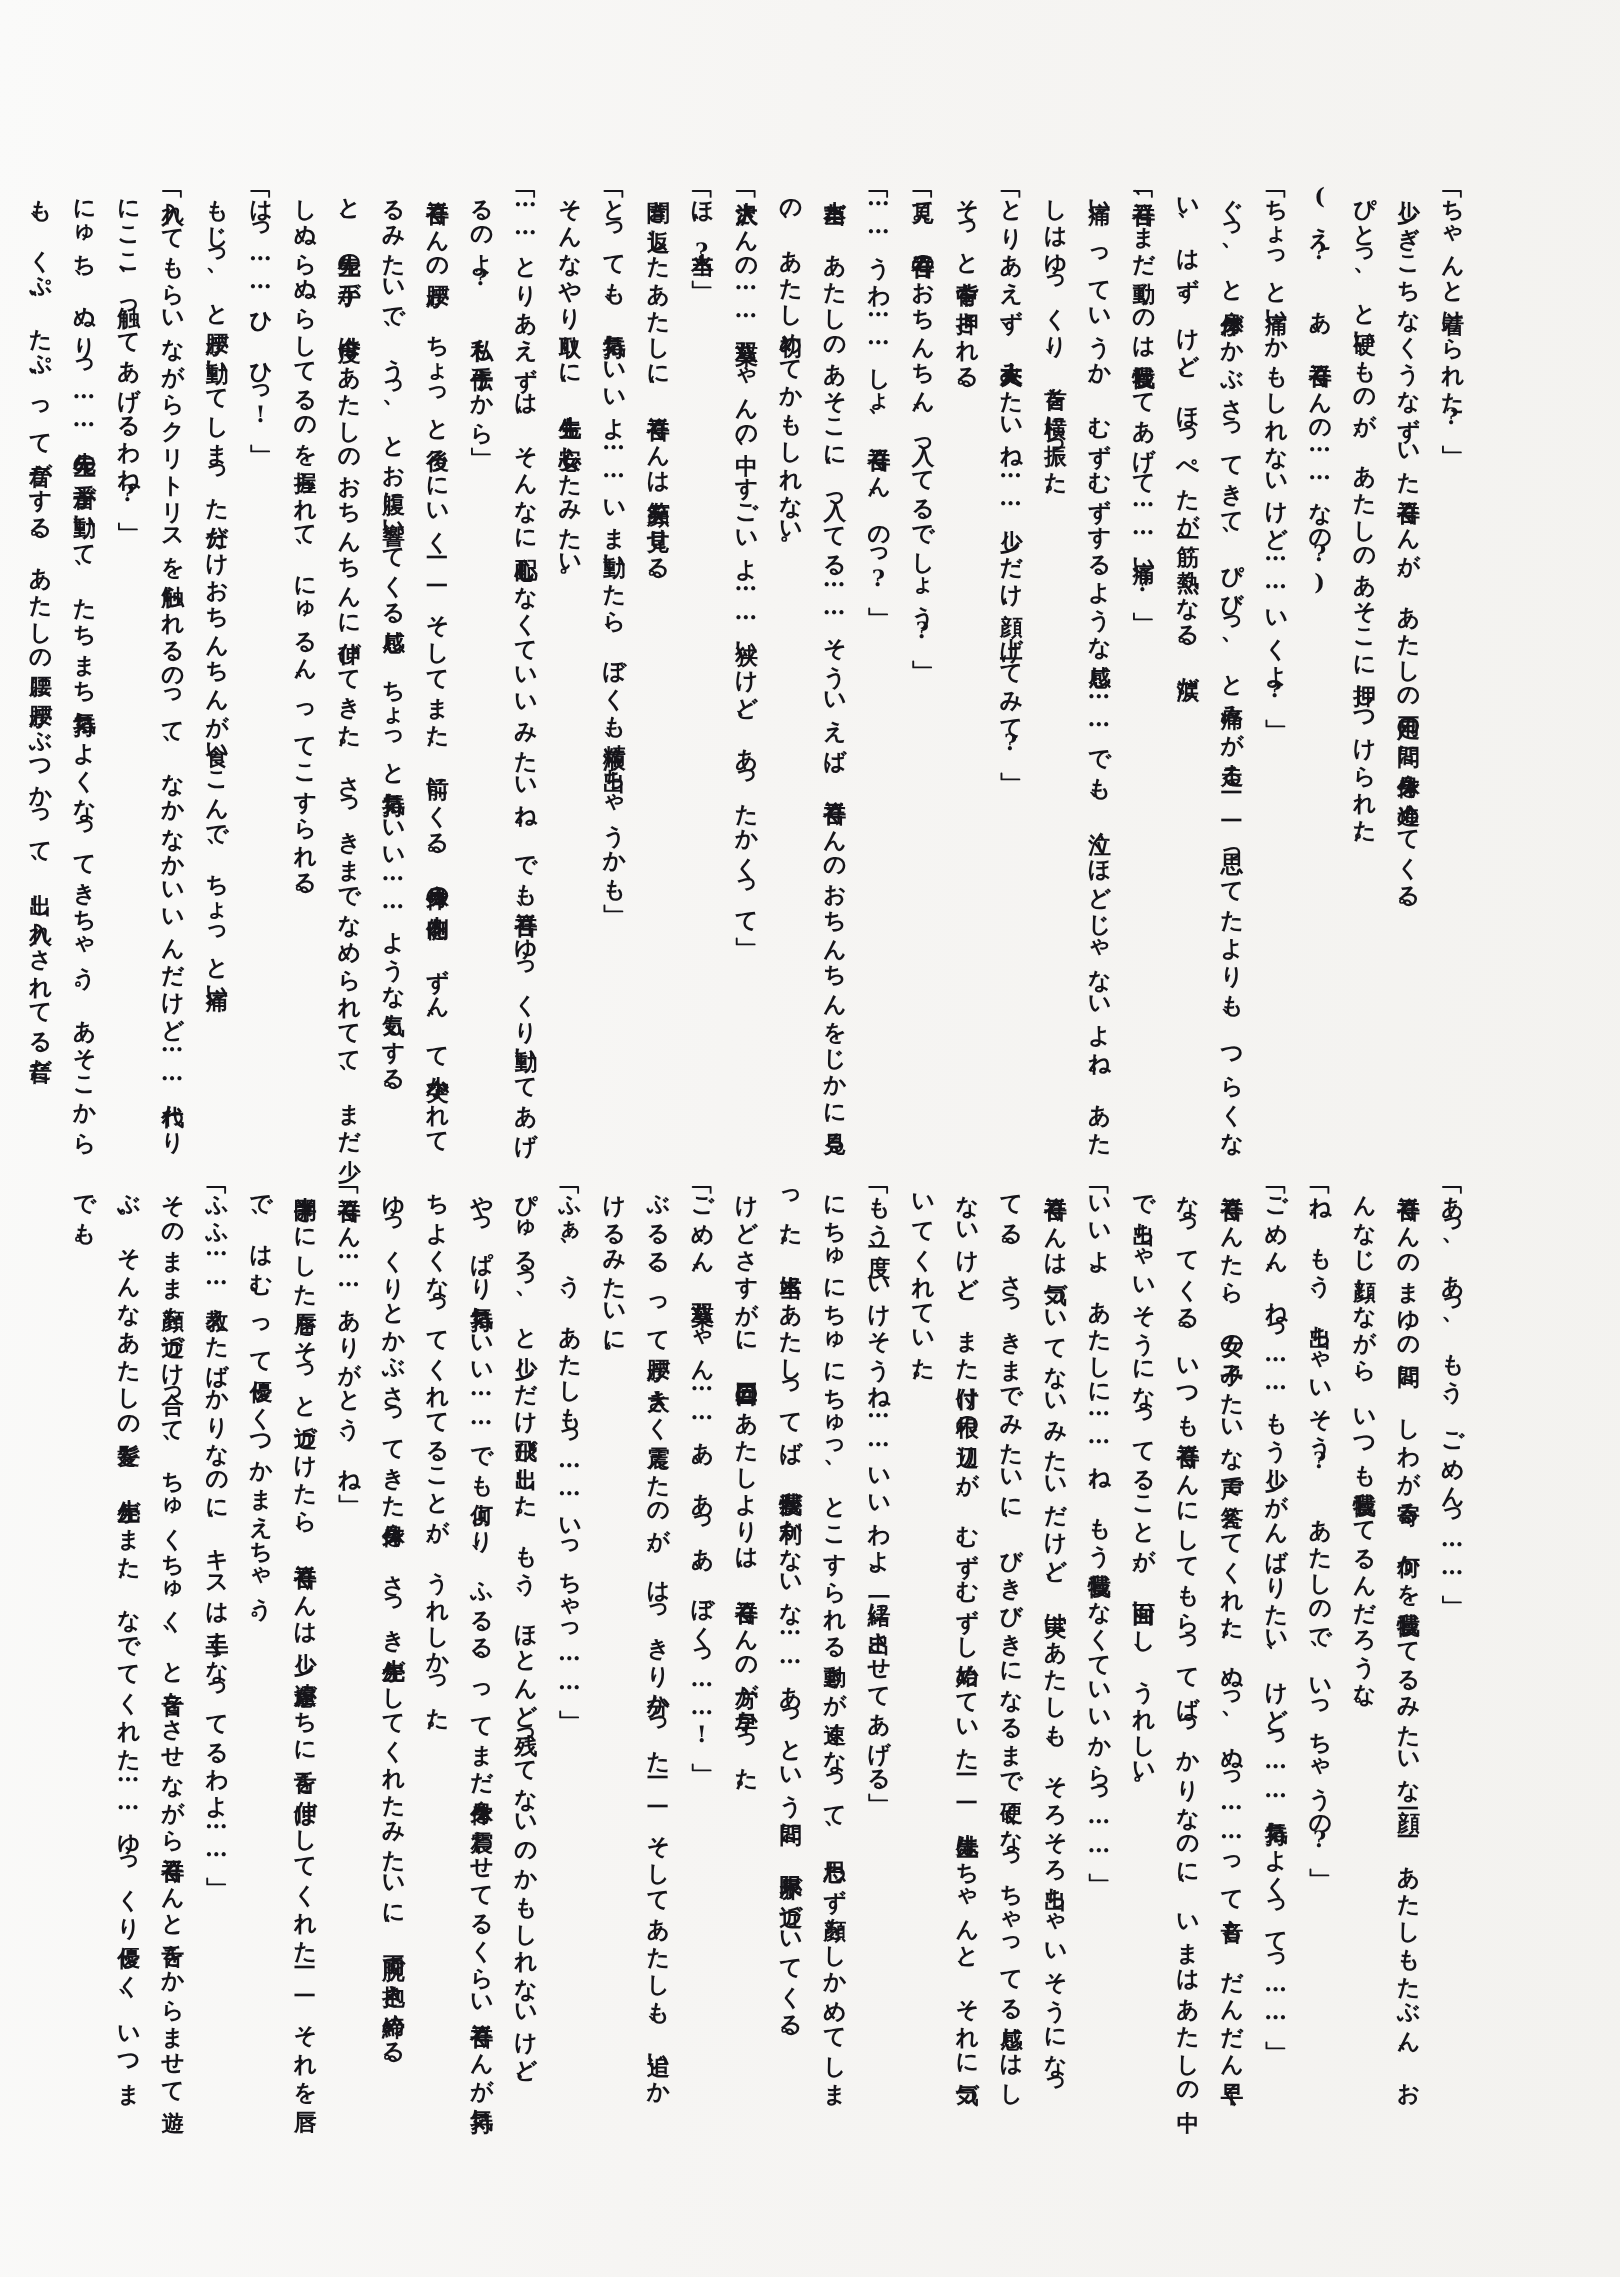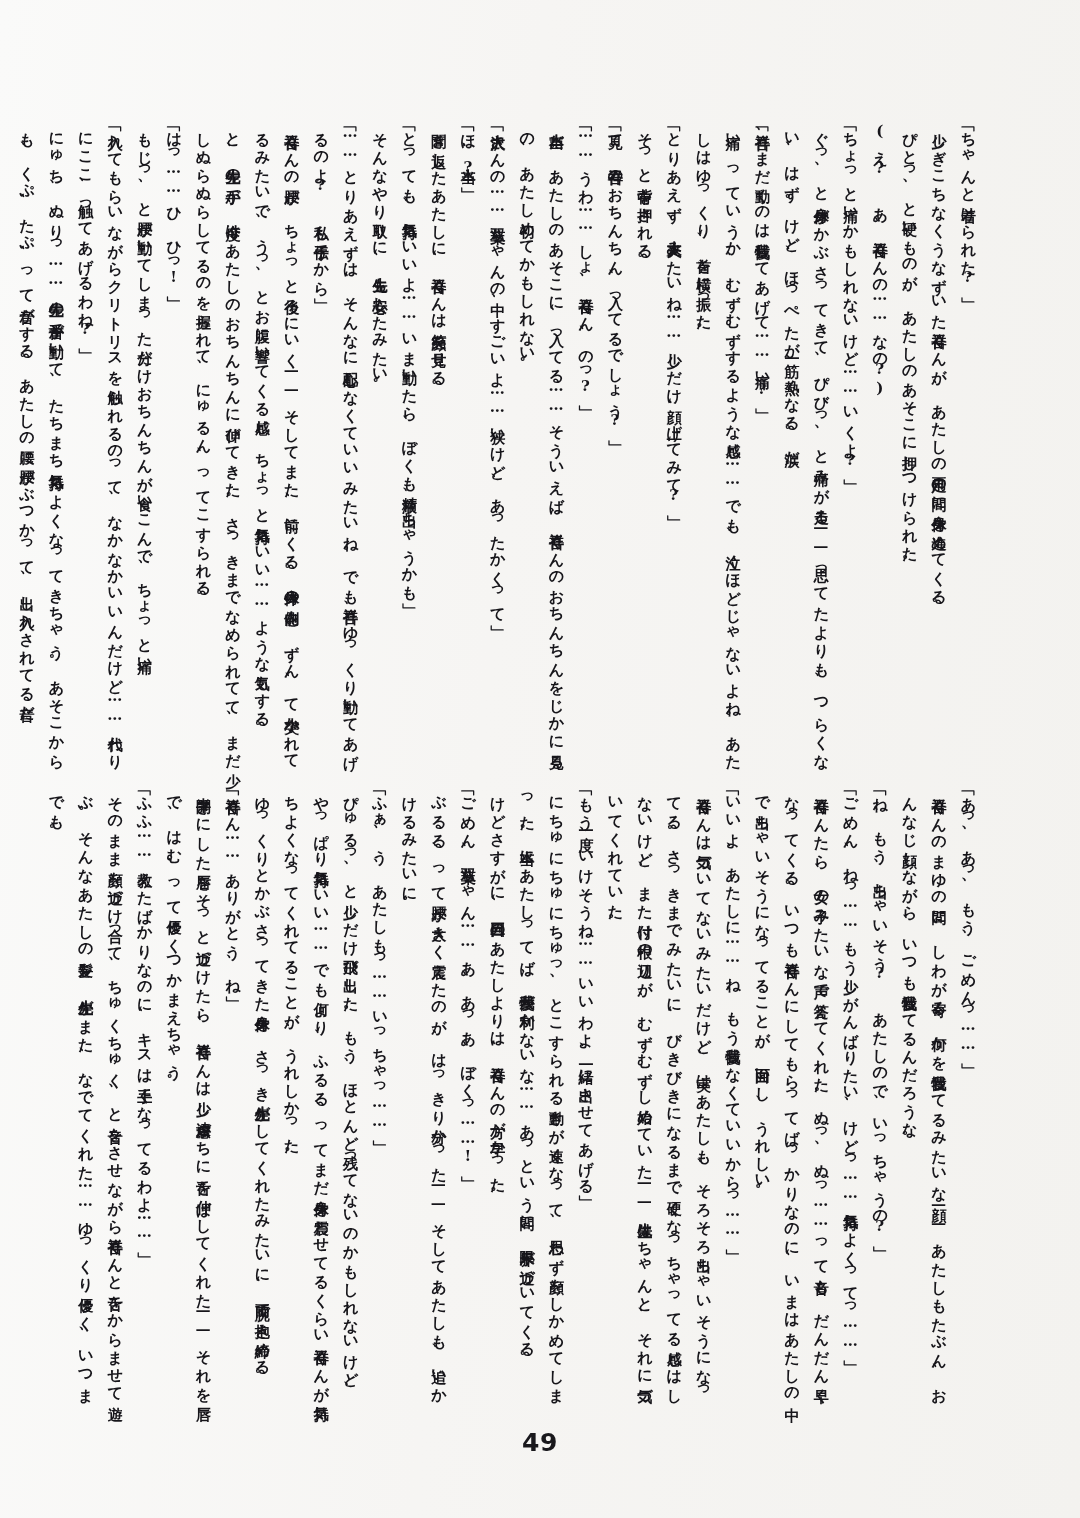--- a/index.html
+++ b/index.html
@@ -76,14 +76,13 @@
   <div class="paper-tint"></div>
 
   <div class="block" id="top-block">
     <p>「ちゃんと着けられた?」<br>少しぎこちなくうなずいた祥吾くんが、あたしの両足の間に身体を進めてくる。<br>ぴとっ、と硬いものが、あたしのあそこに押しつけられた。<br>(え? あ、祥吾くんの……なの?)<br>「ちょっと痛いかもしれないけど……いくよ?」<br>ぐっ、と身体がかぶさってきて、ぴびっ、と痛みが走る——思ってたよりも、つらくない、はず。けど、ほっぺたが一筋、熱くなる。涙だ。<br>「祥吾、まだ動くのは我慢してあげて……痛い?」<br>痛い、っていうか、むずむずするような感じ……でも、泣くほどじゃないよね。あたしはゆっくり、首を横に振った。<br>「とりあえず、大丈夫みたいね……少しだけ顔、上げてみて?」<br>そっと背中を押される。<br>「見て。祥吾のおちんちん、入ってるでしょう?」<br>「……うわ……しょ、祥吾くん、のっ?」<br>本当だ。あたしのあそこに、入ってる……そういえば、祥吾くんのおちんちんをじかに見るの、あたし初めてかもしれない。<br>「大沢さんの……双葉ちゃんの中、すごいよ……狭いけど、あったかくって」<br>「ほ、本当?」<br>聞き返したあたしに、祥吾くんは笑顔を見せる。<br>「とっても、気持ちいいよ……いま動いたら、ぼくも精液、出ちゃうかも」<br>そんなやり取りに、先生も安心したみたい。<br>「……とりあえずは、そんなに心配しなくていいみたいね。でも祥吾、ゆっくり動いてあげるのよ? 私も手伝うから」<br>祥吾くんの腰が、ちょっと後ろにいく——そしてまた、前にくる。身体の内側を、ずん、て小突かれてるみたいで、うっ、とお腹に響いてくる感じ。ちょっと気持ちいい……ような気もする。<br>と、先生の手が、今度はあたしのおちんちんに伸びてきた。さっきまでなめられてて、まだ少しぬらぬらしてるのを握られて、にゅるん、ってこすられる。<br>「はっ……ひ、ひっ!」<br>もじっ、と腰が動いてしまった分だけおちんちんが食いこんで、ちょっと痛い。<br>「入れてもらいながらクリトリスを触られるのって、なかなかいいんだけど……代わりにここ、触ってあげるわね?」<br>にゅち、ぬりっ……先生の手首が動いて、たちまち気持ちよくなってきちゃう。あそこからも、くぷ、たぷ、って音がする。あたしの腰に腰がぶつかって、出し入れされてる音だ。</p>
   </div>
 
   <div class="block" id="bottom-block">
     <p>「あっ、あっ、もう、ごめんっ……」<br>祥吾くんのまゆの間に、しわが寄る。何かを我慢してるみたいな顔——あたしもたぶん、おんなじ顔しながら、いつも我慢してるんだろうな。<br>「ね、もう、出ちゃいそう? あたしので、いっちゃうの?」<br>「ごめん、ねっ……もう少しがんばりたい、けどっ……気持ちよくってっ……」<br>祥吾くんたら、女の子みたいな声で答えてくれた。ぬっ、ぬっ……って音も、だんだん早くなってくる。いつも祥吾くんにしてもらってばっかりなのに、いまはあたしの中で出ちゃいそうになってることが、面白いし、うれしい。<br>「いいよ、あたしに……ね、もう我慢しなくていいからっ……」<br>祥吾くんは気づいてないみたいだけど、実はあたしも、そろそろ出ちゃいそうになってる。さっきまでみたいに、びきびきになるまで硬くなっちゃってる感じはしないけど、また付け根の辺りが、むずむずし始めていた——先生はちゃんと、それに気づいてくれていた。<br>「もう一度、いけそうね……いいわよ、一緒に出させてあげる」<br>にちゅにちゅにちゅっ、とこすられる動きが速くなって、思わず顔をしかめてしまった。本当にあたしってば、我慢が利かないな……あっという間に、限界が近づいてくる。<br>けどさすがに、三回目のあたしよりは、祥吾くんの方が早かった。<br>「ごめん、双葉ちゃん……あ、あっあ、ぼくっ……!」<br>ぶるる、って腰が大きく震えたのが、はっきり分かった——そしてあたしも、追いかけるみたいに。<br>「ふぁ、う、あたしもっ……いっちゃっ……」<br>ぴゅるっ、と少しだけ飛び出した。もう、ほとんど残ってないのかもしれないけど、やっぱり気持ちいい……でも何より、ふるる、ってまだ身体を震わせてるくらい祥吾くんが気持ちよくなってくれてることが、うれしかった。<br>ゆっくりとかぶさってきた身体を、さっき先生がしてくれたみたいに、両腕で抱き締める。<br>「祥吾くん……ありがとう、ね」<br>半開きにした唇をそっと近づけたら、祥吾くんは少し遠慮がちに舌を伸ばしてくれた——それを唇で、はむ、って優しくつかまえちゃう。<br>「ふふ……教えたばかりなのに、キスは上手くなってるわよ……」<br>そのまま顔を近づけ合って、ちゅくちゅく、と音をさせながら祥吾くんと舌をからませて遊ぶ。そんなあたしの髪を、先生がまた、なでてくれた……ゆっくり優しく、いつまでも。</p>
   </div>
 
-  <div class="pagenum">49</div>
 </div>
 
 </body></html>

